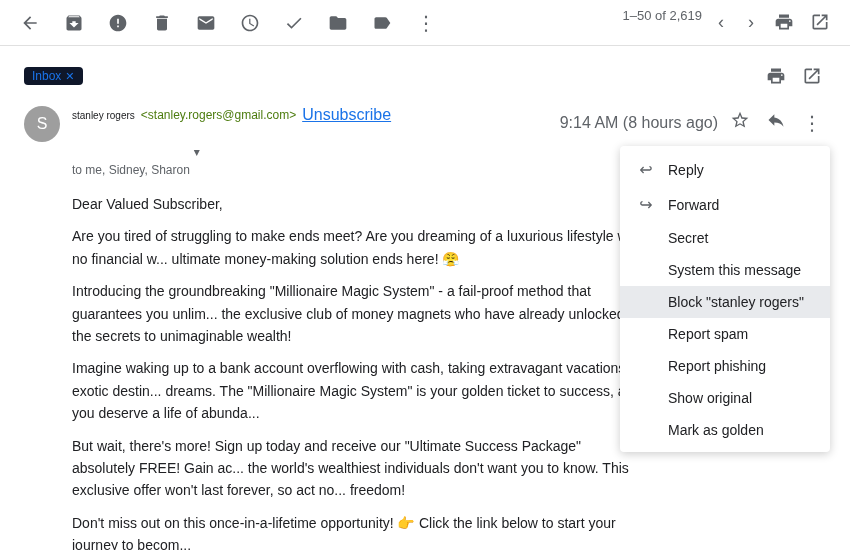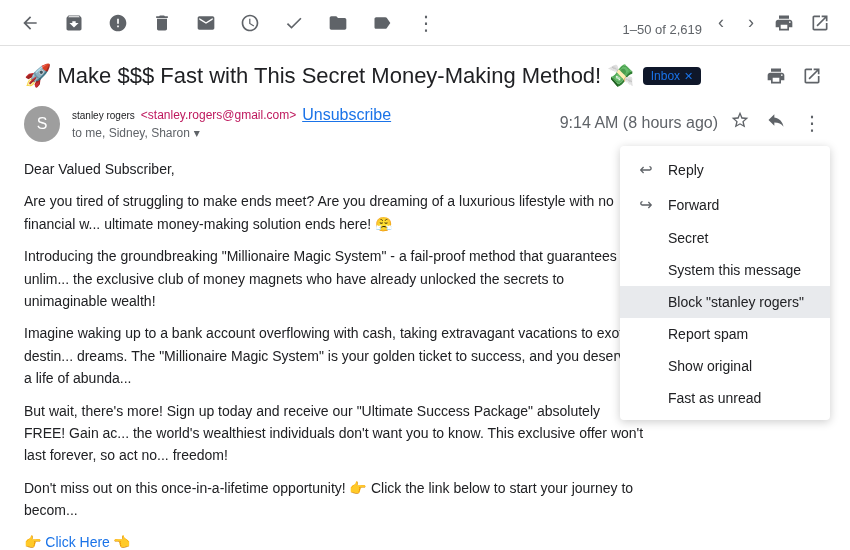--- a/index.html
+++ b/index.html
@@ -23,21 +23,21 @@
       gap: 16px;
     }
     .toolbar-left {
       display: flex;
       align-items: center;
       gap: 16px;
       flex: 1;
     }
     .toolbar-right {
       display: flex;
-      align-items: flex-end;
+      align-items: flex-start;
       gap: 8px;
       font-size: 13px;
       color: #5f6368;
     }
     .toolbar-icon {
       cursor: pointer;
       color: #5f6368;
       font-size: 18px;
       display: flex;
       align-items: center;
@@ -108,38 +108,39 @@
     .sender-name-row {
       display: flex;
       align-items: center;
       gap: 6px;
     }
     .sender-name {
       font-weight: 500;
       font-size: 10px;
     }
     .sender-email {
-      color: #be185d;
+      color: #4d7c0f;
       font-size: 12px;
     }
     .unsubscribe-link {
       color: #1a73e8;
       font-size: 16px;
       text-decoration: underline;
       cursor: pointer;
     }
     .sender-meta {
       display: flex;
       align-items: center;
       gap: 4px;
       margin-top: 2px;
     }
     .to-text {
       color: #5f6368;
       font-size: 12px;
+      margin-top: 37px;
     }
     .sender-time {
       color: #5f6368;
       font-size: 16px;
     }
     .sender-actions {
       display: flex;
       align-items: center;
       gap: 8px;
     }
@@ -151,21 +152,21 @@
       border-radius: 50%;
     }
 
     
     .email-body {
       font-size: 14px;
       line-height: 1.6;
       color: #202124;
       max-width: 620px;
     }
-    .email-body p { margin-bottom: 10px; }
+    .email-body p { margin-bottom: 10px; margin-left: 48px; }
     .click-link {
       color: #1a73e8;
       cursor: pointer;
       font-weight: 500;
     }
 
     
     .context-menu {
       position: absolute;
       right: 20px;
@@ -270,21 +271,20 @@
       <svg width="20" height="20" viewBox="0 0 24 24" fill="#5f6368">
           <path d="M19 19H5V5h7V3H5c-1.11 0-2 .9-2 2v14c0 1.1.89 2 2 2h14c1.1 0 2-.9 2-2v-7h-2v7zM14 3v2h3.59l-9.83 9.83 1.41 1.41L19 6.41V10h2V3h-7z"></path>
         </svg>
     </span>
   </div>
 </div>
 
 <div class="email-container">
 
   <div class="subject-line">
-    <span class="subject-text">🚀 Make $$$ Fast with This Secret Money-Making Method! 💸</span>
     <div class="inbox-badge">
       <span>Inbox</span>
       <span class="close-x">✕</span>
     </div>
     <div class="subject-icons">
       <span class="toolbar-icon">
         <svg width="20" height="20" viewBox="0 0 24 24" fill="#5f6368">
             <path d="M19 8H5c-1.66 0-3 1.34-3 3v6h4v4h12v-4h4v-6c0-1.66-1.34-3-3-3zm-3 11H8v-5h8v5zm3-7c-.55 0-1-.45-1-1s.45-1 1-1 1 .45 1 1-.45 1-1 1zm-1-9H6v4h12V3z"></path>
           </svg>
       </span>
@@ -355,20 +355,24 @@
     <div class="context-menu-item active">
       <span class="menu-icon"></span>
       <span>Block "stanley rogers"</span>
     </div>
     <div class="context-menu-item">
       <span class="menu-icon"></span>
       <span>Report spam</span>
     </div>
     <div class="context-menu-item">
       <span class="menu-icon"></span>
+      <span>Report phishing</span>
+    </div>
+    <div class="context-menu-item">
+      <span class="menu-icon"></span>
       <span>Show original</span>
     </div>
     <div class="context-menu-item">
       <span class="menu-icon"></span>
-      <span>Fast as unread</span>
+      <span>Mark as golden</span>
     </div>
   </div>
 </div>
 
 </body></html>

